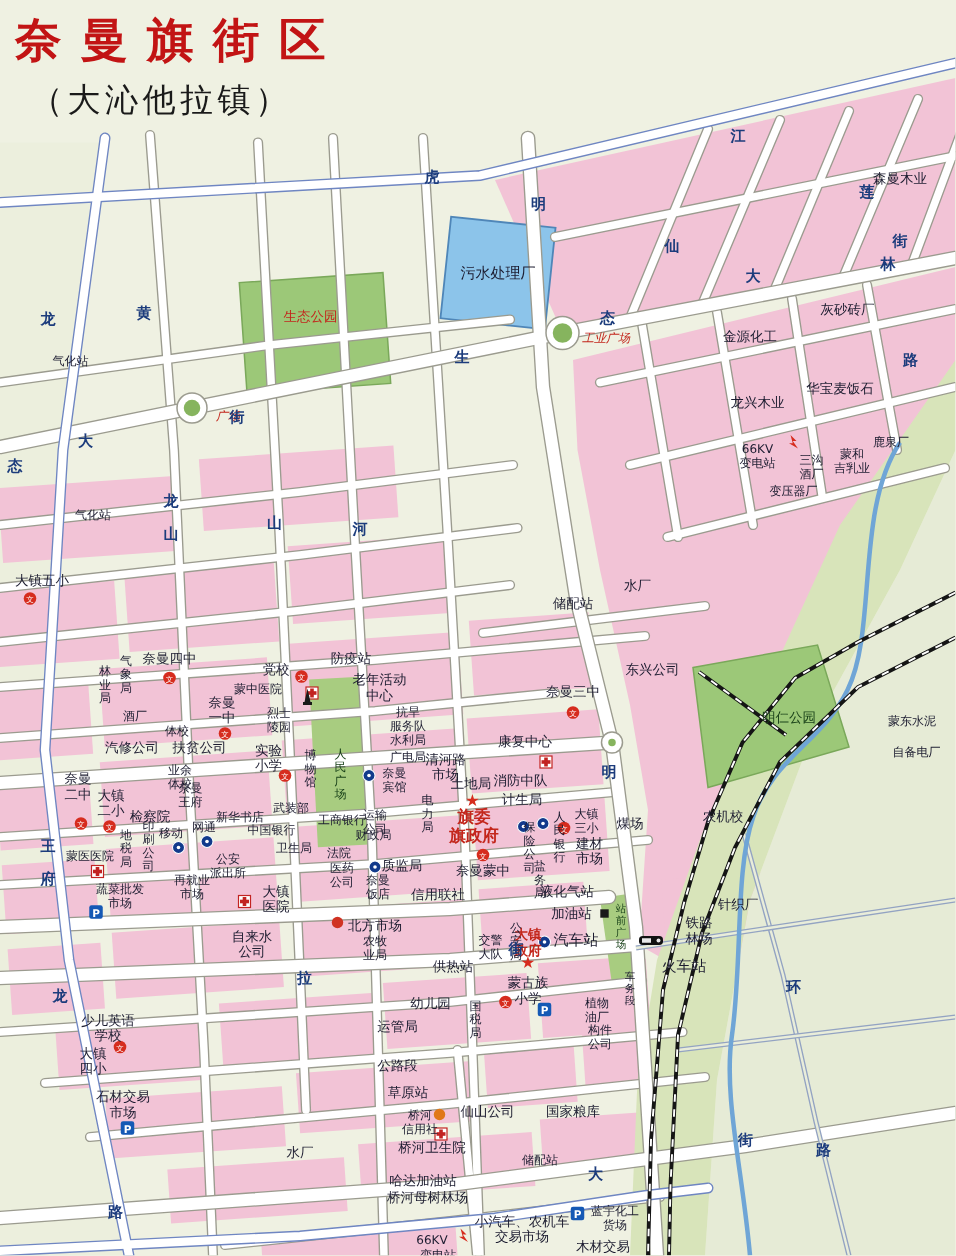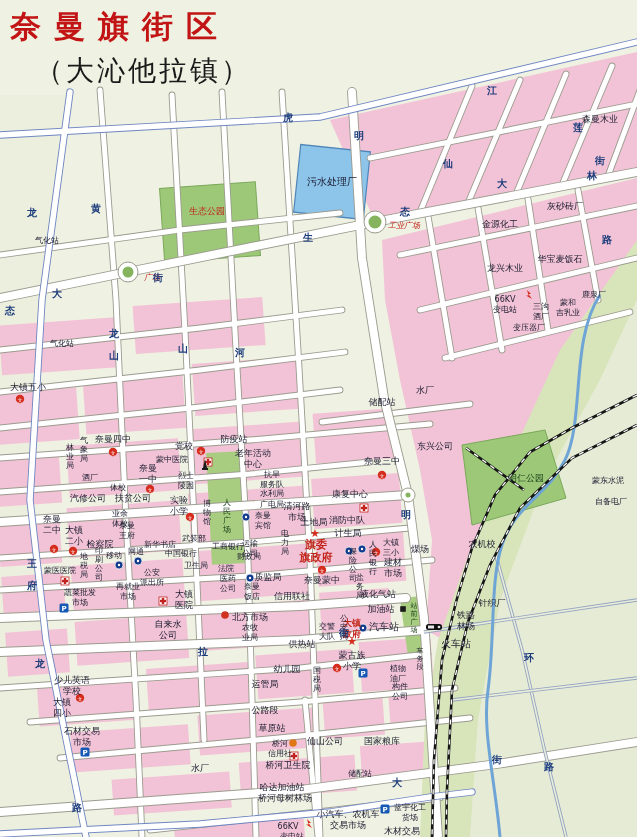--- a/index.html
+++ b/index.html
@@ -1,22 +1,22 @@
 <!DOCTYPE html>
 <html><head>
 <meta charset="utf-8">
 <style>
   html,body{margin:0;padding:0;background:#eff1e2;}
   #stage{position:relative;width:637px;height:837px;overflow:hidden;
          font-family:"DejaVu Sans",sans-serif;background:#eff1e2;}
   #map{position:absolute;left:0;top:0;}
   #title{position:absolute;left:10px;top:6px;font-size:31px;font-weight:bold;
          color:#c21414;letter-spacing:13px;white-space:nowrap;}
-  #subtitle{position:absolute;left:20px;top:52px;font-size:28px;color:#1a1a1a;
-         letter-spacing:3px;white-space:nowrap;margin-left:15px;}
+  #subtitle{position:absolute;left:20px;top:52px;font-size:22px;color:#1a1a1a;
+         letter-spacing:3px;white-space:nowrap;}
   text{font-family:"DejaVu Sans",sans-serif;}
 </style>
 </head>
 <body>
 
 <div id="stage">
   <svg id="map" width="637" height="837" viewBox="0 0 637 837" xmlns="http://www.w3.org/2000/svg">
       <rect x="0" y="0" width="637" height="837" fill="#eff1e2"></rect>
       <polygon points="0,95 70,95 42,300 30,500 46,640 86,837 0,837" fill="#ecefdd"></polygon>
       <polygon points="330,120 637,52 637,170 375,222" fill="#f2c3d6"></polygon>

